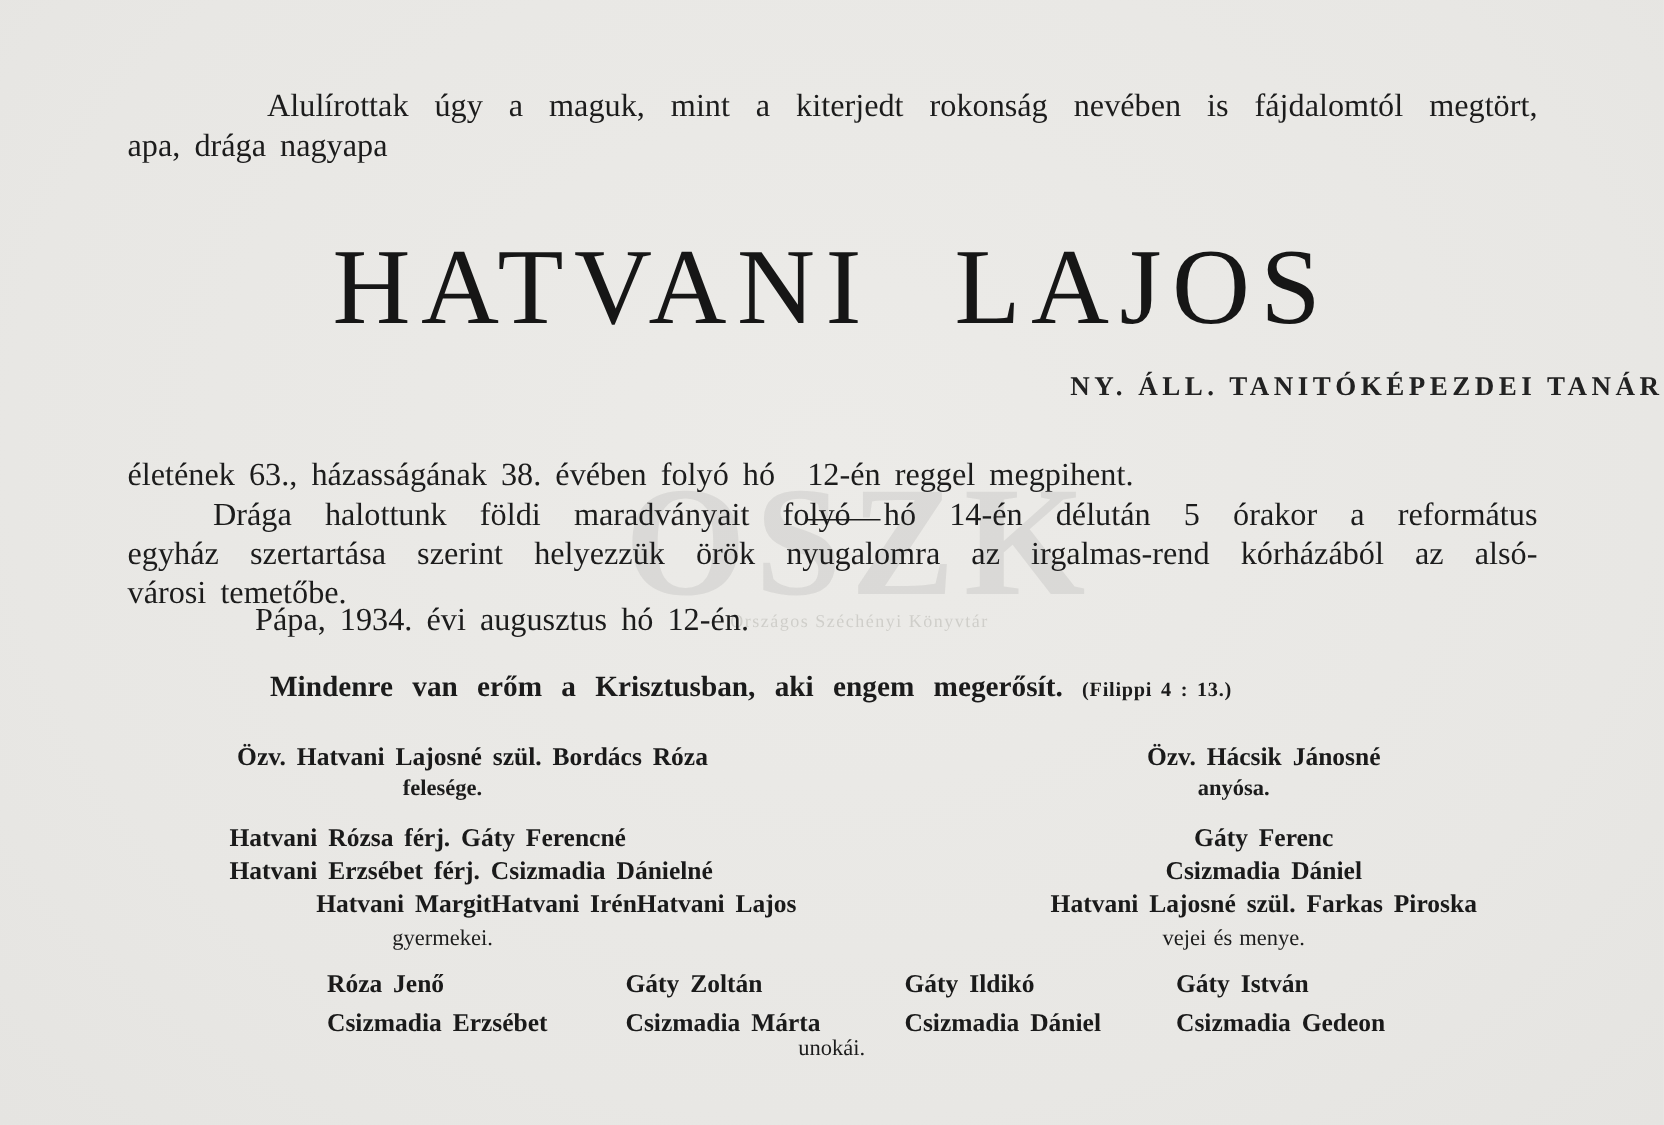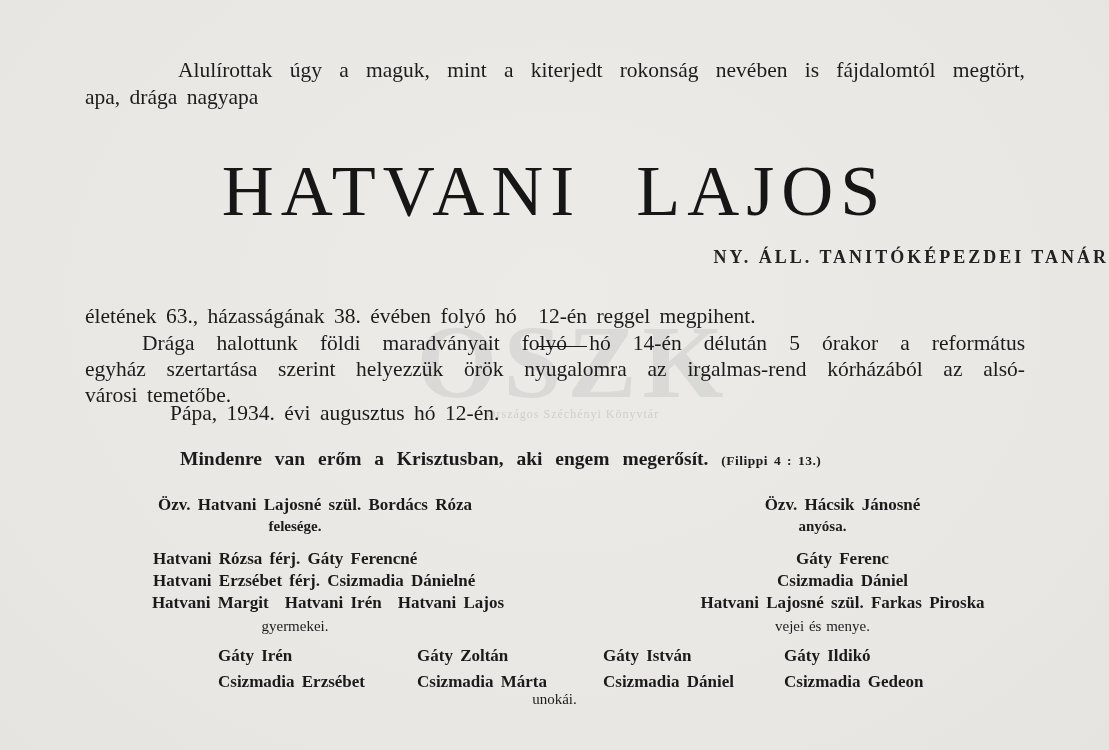--- a/index.html
+++ b/index.html
@@ -54,21 +54,21 @@
   }
   .verse .cite{font-size:13.5px;word-spacing:2px;letter-spacing:0.5px;}
   
   .names{font-weight:bold;font-size:17px;line-height:22px;word-spacing:3px;color:#1a1a1a;margin-left:40px;}
   .relation{font-weight:normal;font-size:15px;line-height:19px;text-align:center;word-spacing:1px;}
   .block-wife{position:absolute;left:85px;top:494px;width:420px;text-align:center;}
   .block-mil{position:absolute;left:655px;top:494px;width:335px;text-align:center;}
   .block-wife .relation,.block-mil .relation{margin-top:1px;font-weight:bold;}
   .block-children{position:absolute;left:85px;top:548px;width:420px;}
   .block-children .cl{padding-left:28px;}
-  .children-row{display:flex;justify-content:center;width:406px;gap:16px;}
+  .children-row{display:flex;justify-content:flex-end;width:406px;}
   .block-children .relation{width:420px;margin-top:3px;}
   .block-inlaws{position:absolute;left:655px;top:548px;width:335px;text-align:center;}
   .block-inlaws .relation{margin-top:3px;}
   .block-grand{position:absolute;left:178px;top:645px;width:760px;}
   .grand-grid{display:grid;grid-template-columns:199px 186px 181px auto;row-gap:4px;}
   .grand-grid .gcell{white-space:nowrap;}
   .grand-relation{position:absolute;left:0;top:690px;width:1109px;text-align:center;
     font-size:15px;line-height:19px;}
 </style>
 </head>
@@ -124,24 +124,24 @@
 
   <div class="block-inlaws">
     <div class="names">Gáty Ferenc</div>
     <div class="names">Csizmadia Dániel</div>
     <div class="names">Hatvani Lajosné szül. Farkas Piroska</div>
     <div class="relation">vejei és menye.</div>
   </div>
 
   <div class="block-grand">
     <div class="names grand-grid">
-      <span class="gcell">Gáty Irén</span>
+      <span class="gcell">Róza Jenő</span>
       <span class="gcell">Gáty Zoltán</span>
+      <span class="gcell">Gáty Ildikó</span>
       <span class="gcell">Gáty István</span>
-      <span class="gcell">Gáty Ildikó</span>
       <span class="gcell">Csizmadia Erzsébet</span>
       <span class="gcell">Csizmadia Márta</span>
       <span class="gcell">Csizmadia Dániel</span>
       <span class="gcell">Csizmadia Gedeon</span>
     </div>
   </div>
   <div class="grand-relation">unokái.</div>
 
 </div>
 

